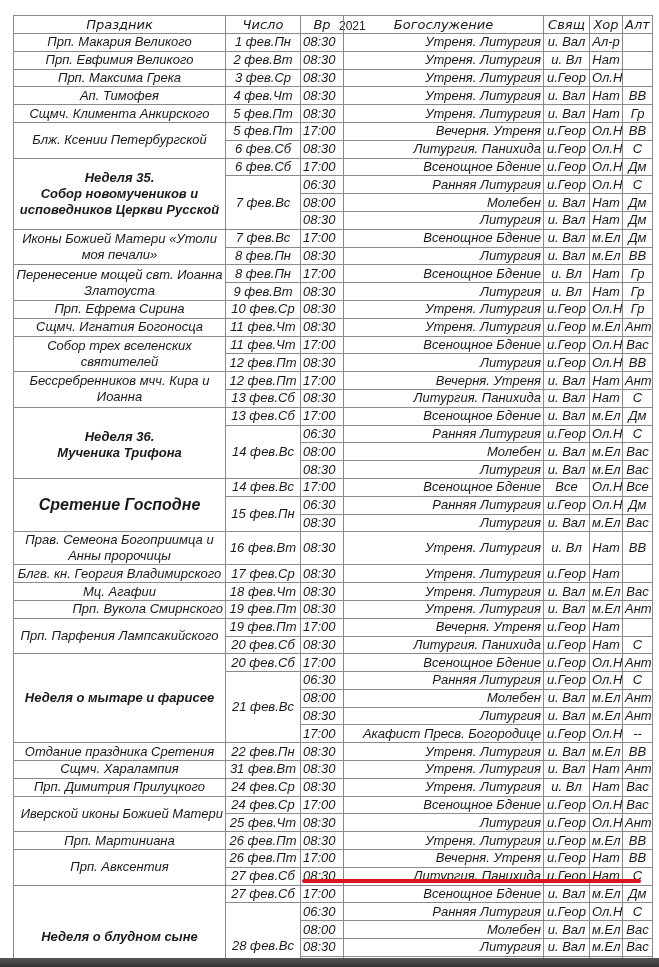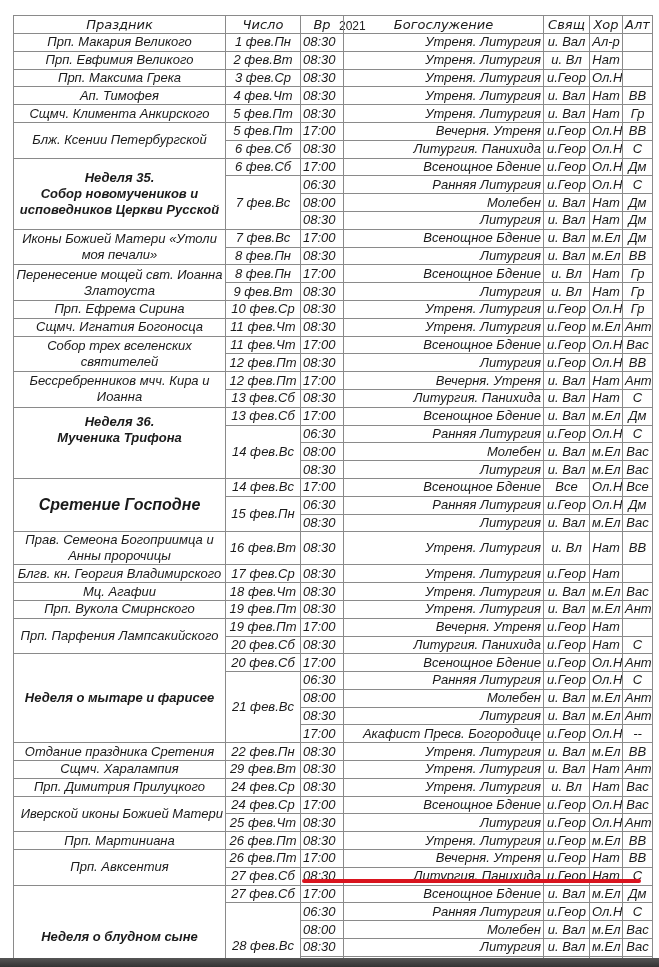--- a/index.html
+++ b/index.html
@@ -235,21 +235,21 @@
       </tr>
       <tr>
         <td class="date">13 фев.Сб</td>
         <td class="time">08:30</td>
         <td class="svc">Литургия. Панихида</td>
         <td class="c">и. Вал</td>
         <td class="c">Нат</td>
         <td class="c">С</td>
       </tr>
       <tr>
-        <td class="feast bold" rowspan="4" style="vertical-align: top; padding-top: 6px; white-space: pre-line;">Неделя 36.
+        <td class="feast bold" rowspan="4" style="vertical-align: top; padding-top: 21px; white-space: pre-line;">Неделя 36.
 Мученика Трифона</td>
         <td class="date">13 фев.Сб</td>
         <td class="time">17:00</td>
         <td class="svc">Всенощное Бдение</td>
         <td class="c">и. Вал</td>
         <td class="c">м.Ел</td>
         <td class="c">Дм</td>
       </tr>
       <tr>
         <td class="date" rowspan="3">14 фев.Вс</td>
@@ -318,21 +318,21 @@
       <tr>
         <td class="feast" style="white-space: normal;">Мц. Агафии</td>
         <td class="date">18 фев.Чт</td>
         <td class="time">08:30</td>
         <td class="svc">Утреня. Литургия</td>
         <td class="c">и. Вал</td>
         <td class="c">м.Ел</td>
         <td class="c">Вас</td>
       </tr>
       <tr>
-        <td class="feast" style="white-space: normal;">Прп. Вукола Смирнского</td>
+        <td class="feast" style="white-space: normal; text-align: right;">Прп. Вукола Смирнского</td>
         <td class="date">19 фев.Пт</td>
         <td class="time">08:30</td>
         <td class="svc">Утреня. Литургия</td>
         <td class="c">и. Вал</td>
         <td class="c">м.Ел</td>
         <td class="c">Ант</td>
       </tr>
       <tr>
         <td class="feast" rowspan="2" style="white-space: normal;">Прп. Парфения Лампсакийского</td>
         <td class="date">19 фев.Пт</td>
@@ -392,21 +392,21 @@
         <td class="feast" style="white-space: normal;">Отдание праздника Сретения</td>
         <td class="date">22 фев.Пн</td>
         <td class="time">08:30</td>
         <td class="svc">Утреня. Литургия</td>
         <td class="c">и. Вал</td>
         <td class="c">м.Ел</td>
         <td class="c">ВВ</td>
       </tr>
       <tr>
         <td class="feast" style="white-space: normal;">Сщмч. Харалампия</td>
-        <td class="date">29 фев.Вт</td>
+        <td class="date">31 фев.Вт</td>
         <td class="time">08:30</td>
         <td class="svc">Утреня. Литургия</td>
         <td class="c">и. Вал</td>
         <td class="c">Нат</td>
         <td class="c">Ант</td>
       </tr>
       <tr>
         <td class="feast" style="white-space: normal;">Прп. Димитрия Прилуцкого</td>
         <td class="date">24 фев.Ср</td>
         <td class="time">08:30</td>

